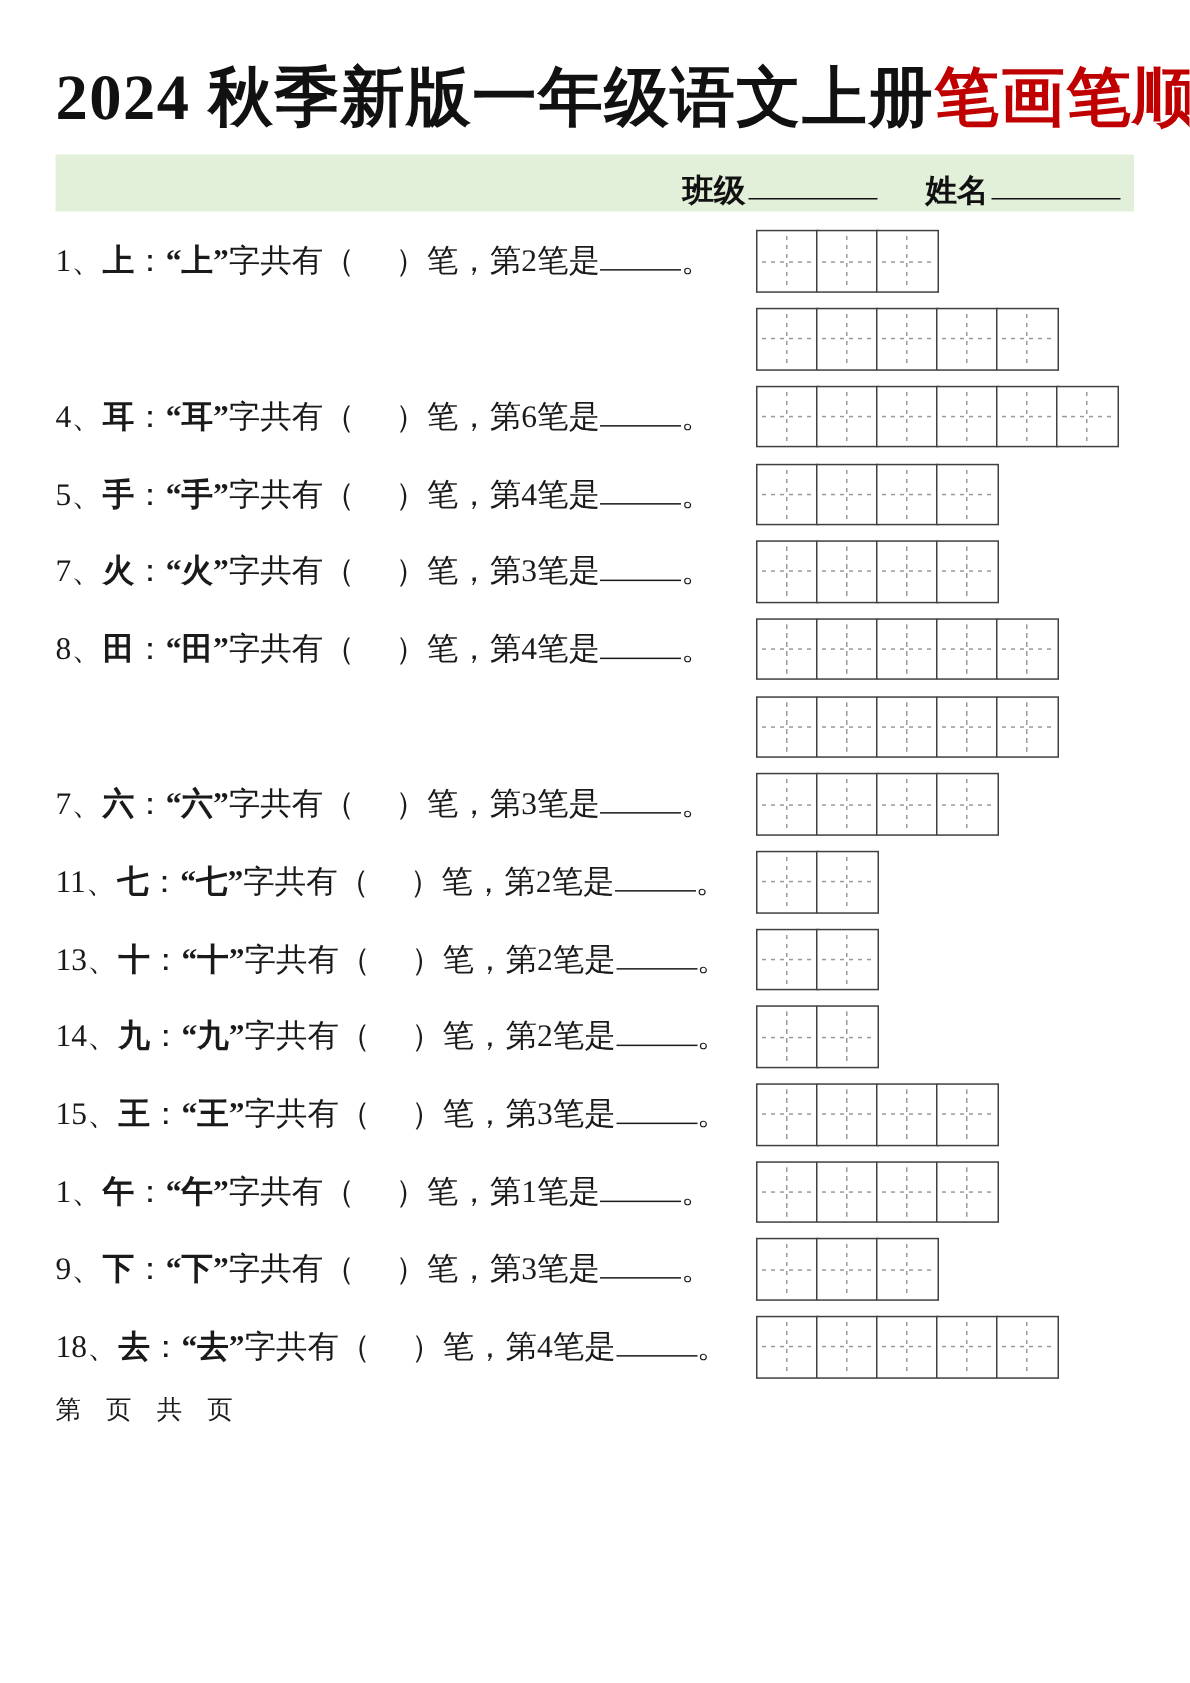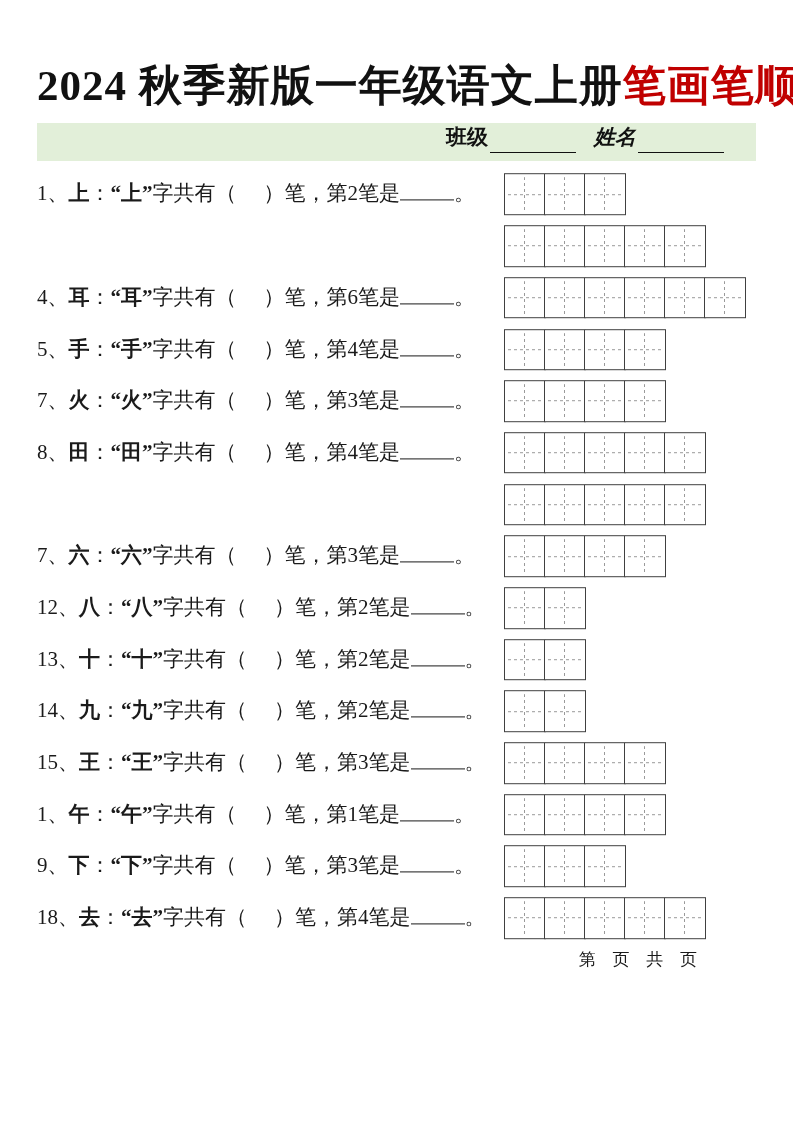--- a/index.html
+++ b/index.html
@@ -7,51 +7,51 @@
   body {
     width:793px; height:1122px;
     font-family:"Liberation Serif","DejaVu Serif",serif;
     color:#1a1a1a;
     overflow:hidden;
   }
   .page { width:793px; height:1122px; padding:0 37px; position:relative; }
 
   
   .title {
-    margin-top:60px;
+    margin-top:40px;
     text-align:center;
     font-size:43px;
     font-weight:800;
     letter-spacing:1px;
     line-height:1.2;
     white-space:nowrap;
     color:#111111;
   }
   .title .accent { color:#c00000; }
 
   
   .band {
     margin-top:11px;
     background:#e2efd9;
     height:38px;
     display:flex;
-    align-items:flex-start;
+    align-items:flex-end;
     justify-content:flex-end;
-    padding-right:28px;
+    padding-right:5px;
     font-size:21px;
     font-weight:700;
     color:#111111;
   }
   .band .blank-line {
     width:86px; height:2px;
     border-bottom:1.6px solid #111111;
     align-self:flex-end;
     margin:0 4px 8px 2px;
   }
-  .band .name-group { margin-left:14px;font-style:italic; }
+  .band .name-group { margin-left:28px; }
 
   
   .questions { margin-top:8px;text-decoration:underline; }
   .q-row { position:relative; height:51.7px; }
   .q-text {
     position:absolute; left:0; top:50%;
     transform:translateY(-50%);
     font-size:21px;
     white-space:nowrap;
     line-height:1.2;
@@ -84,21 +84,21 @@
   }
   .cell::after {
     content:""; position:absolute;
     left:3px; right:3px; top:50%; height:1px; margin-top:-0.5px;
     background:repeating-linear-gradient(to right,#9a9a9a 0 3px,transparent 3px 6px);
   }
 
   
   .footer {
     margin-top:4px;
-    text-align:right;
+    text-align:left;
     padding-right:53px;
     font-size:17px;
     letter-spacing:6px;
     color:#1a1a1a;
     font-family:"Liberation Sans","DejaVu Sans",sans-serif;
   }
 </style>
 </head>
 <body>
 
@@ -191,28 +191,28 @@
   <div class="q-row">
     <div class="q-text"><span class="q-num">7</span><span class="q-dun">、</span><span class="q-char b">六</span><span class="q-colon">：</span><span class="q-quote b">“六”</span><span class="q-body1">字共有（</span><span class="q-gap"></span><span class="q-body2">）笔，第</span><span class="q-stroke">3</span><span class="q-body3">笔是</span><span class="q-blank"></span><span class="q-period">。</span></div>
     <div class="q-grid">
           <div class="cell"></div>
           <div class="cell"></div>
           <div class="cell"></div>
           <div class="cell"></div>
         </div>
   </div>
 
-
-  <div class="q-row">
-    <div class="q-text"><span class="q-num">12</span><span class="q-dun">、</span><span class="q-char b">八</span><span class="q-colon">：</span><span class="q-quote b">“八”</span><span class="q-body1">字共有（</span><span class="q-gap"></span><span class="q-body2">）笔，第</span><span class="q-stroke">2</span><span class="q-body3">笔是</span><span class="q-blank"></span><span class="q-period">。</span></div>
-    <div class="q-grid">
-          <div class="cell"></div>
-          <div class="cell"></div>
-        </div>
-  </div>
+  <div class="q-row">
+    <div class="q-text"><span class="q-num">11</span><span class="q-dun">、</span><span class="q-char b">七</span><span class="q-colon">：</span><span class="q-quote b">“七”</span><span class="q-body1">字共有（</span><span class="q-gap"></span><span class="q-body2">）笔，第</span><span class="q-stroke">2</span><span class="q-body3">笔是</span><span class="q-blank"></span><span class="q-period">。</span></div>
+    <div class="q-grid">
+          <div class="cell"></div>
+          <div class="cell"></div>
+        </div>
+  </div>
+
 
   <div class="q-row">
     <div class="q-text"><span class="q-num">13</span><span class="q-dun">、</span><span class="q-char b">十</span><span class="q-colon">：</span><span class="q-quote b">“十”</span><span class="q-body1">字共有（</span><span class="q-gap"></span><span class="q-body2">）笔，第</span><span class="q-stroke">2</span><span class="q-body3">笔是</span><span class="q-blank"></span><span class="q-period">。</span></div>
     <div class="q-grid">
           <div class="cell"></div>
           <div class="cell"></div>
         </div>
   </div>
 
   <div class="q-row">

